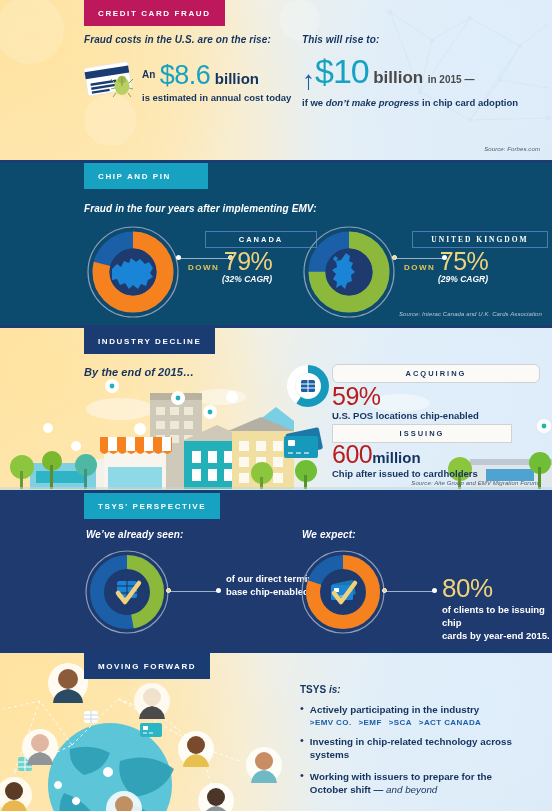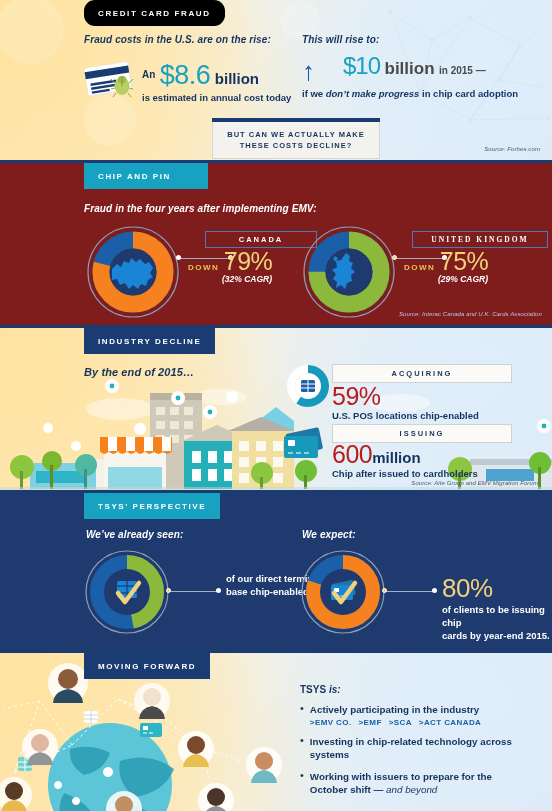--- a/index.html
+++ b/index.html
@@ -6,21 +6,21 @@
   html, body {
     width: 552px; height: 811px;
     font-family: "Liberation Sans", sans-serif;
     overflow: hidden; background: #fff;
   }
   .page { position: relative; width: 552px; height: 811px; }
 
   
   .section { position: relative; width: 552px; overflow: hidden; }
   .s-fraud    { height: 163px; }
-  .s-chip     { height: 165px; background:#7f1d1d; }
+  .s-chip     { height: 165px; background:#0c4a6e; }
   .s-industry { height: 165px; }
   .s-tsys     { height: 160px; background:#1f3a6e; }
   .s-forward  { height: 158px; }
 
   
   .bg-light {
     position:absolute; inset:0;
     background:
       radial-gradient(circle at 6% 22%, rgba(255,227,160,.95) 0%, rgba(255,227,160,0) 42%),
       radial-gradient(circle at 20% 85%, rgba(255,232,178,.85) 0%, rgba(255,232,178,0) 45%),
@@ -31,21 +31,21 @@
 
   
   .tab {
     position:absolute; left:84px; top:0;
     height:26px; padding:0 14px;
     display:flex; align-items:center;
     color:#fff; font-size:8px; font-weight:bold;
     letter-spacing:1.6px; white-space:nowrap;
     z-index:6;
   }
-  .tab-navy { background:#000000; min-width:124px;border-radius:11px; }
+  .tab-navy { background:#be185d; min-width:124px; }
   .tab-teal { background:#16a2c0; min-width:124px; }
   .tab-darknavy { background:#1a3c72; min-width:124px; }
 
   
   .lead-italic {
     font-style:italic; font-weight:bold; font-size:10px;
     color:#14335f; letter-spacing:.1px;
   }
   .lead-italic.on-navy { color:#fff; }
   .src {
@@ -62,21 +62,21 @@
 
   .stat-86 { position:absolute; left:142px; top:60px; white-space:nowrap; }
   .an { font-size:10px; font-weight:bold; color:#14335f; vertical-align:super; }
   .big86 { font-size:27px; color:#16a2c0; letter-spacing:-.5px; font-weight:400;
            font-family:"Liberation Sans", sans-serif; }
   .bill86 { font-size:15px; font-weight:bold; color:#14335f; }
   .sub86 { font-size:9.5px; font-weight:bold; color:#14335f; margin-top:1px; }
 
   .stat-10 { position:absolute; left:302px; top:52px; white-space:nowrap; }
   .arrow-up { display:inline-block; font-size:26px; color:#1a5fa8; vertical-align:-6px; }
-  .big10 { font-size:24px; color:#16a2c0; letter-spacing:-1px; font-weight:400;margin-left:28px; }
+  .big10 { font-size:34px; color:#16a2c0; letter-spacing:-1px; font-weight:400; }
   .bill10 { font-size:17px; font-weight:bold; color:#4a4a4a; }
   .in2015 { font-size:10px; font-weight:bold; color:#4a4a4a; }
   .sub10 { font-size:9.5px; font-weight:bold; color:#14335f; margin-top:1px; }
 
   .callout { position:absolute; left:212px; top:118px; width:168px; z-index:5; }
   .callout-bar { height:4px; background:#1a3c72; }
   .callout-body {
     background:#f4f2ee; border:1px solid #d8d6d0; border-top:none;
     padding:7px 4px 6px; text-align:center;
   }
@@ -208,28 +208,20 @@
 
     <div class="stat-10">
       <div>
         <span class="arrow-up">↑</span><span class="big10">$10</span>
         <span class="bill10">billion</span>
         <span class="in2015">in 2015 —</span>
       </div>
       <div class="sub10"><span>if we </span><em>don’t make progress</em><span> in chip card adoption</span></div>
     </div>
 
-    <div class="callout">
-      <div class="callout-bar"></div>
-      <div class="callout-body">
-        <div>BUT CAN WE ACTUALLY MAKE</div>
-        <div>THESE COSTS DECLINE?</div>
-      </div>
-      <div class="callout-tail"></div>
-    </div>
 
     <div class="src" style="right:12px; top:146px;">Source:  Forbes.com</div>
   </div>
 
   <div class="section s-chip">
     <div class="tab tab-teal">
       <span>CHIP AND PIN</span>
     </div>
 
     <div class="lead-italic on-navy" style="position:absolute; left:84px; top:40px;">Fraud in the four years after implementing EMV:</div>
@@ -403,21 +395,21 @@
       <g>
         <rect x="15" y="16" width="14" height="12" rx="1.6" fill="#1a5fa8"></rect>
         <g stroke="#ffffff" stroke-width="1">
             <path d="M15 20 h14"></path>
             <path d="M15 24 h14"></path>
             <path d="M22 16 v12"></path>
           </g>
       </g>
     </svg>
 
-    <div class="pill" style="left:332px; top:36px; width:180px;">ACQUIRING</div>
+    <div class="pill" style="left:332px; top:36px; width:208px;border-radius:6px;">ACQUIRING</div>
 
     <div style="position:absolute; left:332px; top:54px;">
       <div class="stat-teal-num">59%</div>
       <div class="stat-caption" style="margin-top:-1px;">U.S. POS locations chip-enabled</div>
     </div>
 
     <svg style="position:absolute; left:282px; top:98px;" width="50" height="38" viewBox="0 0 50 38">
       <g transform="rotate(-12 25 19)">
         <rect x="6" y="4" width="34" height="22" rx="2" fill="#1b78a8"></rect>
       </g>

